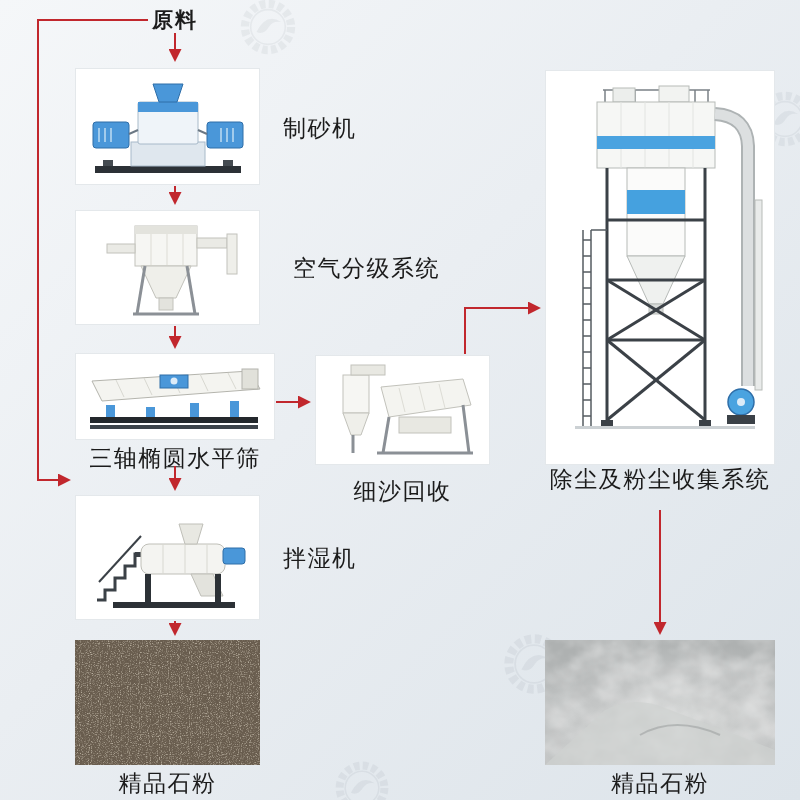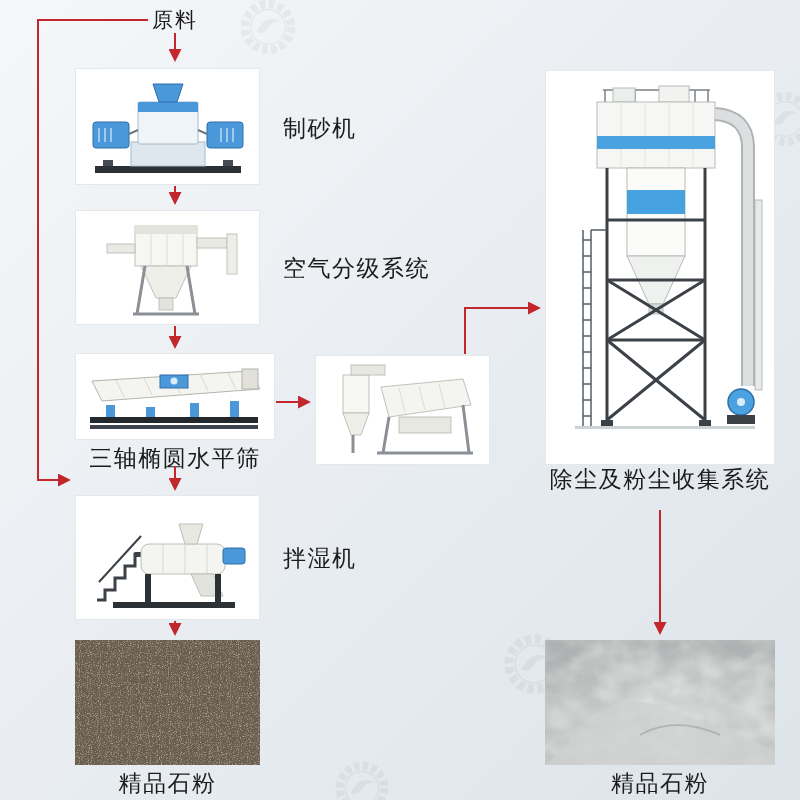--- a/index.html
+++ b/index.html
@@ -11,21 +11,21 @@
   .panel{
     position:absolute;background:#ffffff;border:1px solid #e4e8eb;
     box-sizing:border-box;display:flex;align-items:center;justify-content:center;
   }
   .photo{position:absolute;overflow:hidden;line-height:0;}
   .label{
     position:absolute;color:#1b1b1b;font-size:23px;font-weight:500;
     letter-spacing:1.5px;white-space:nowrap;
   }
   .label.center{text-align:center;}
-  .source-label{font-size:21px;font-weight:400;letter-spacing:2px;}
+  .source-label{font-size:21px;font-weight:700;letter-spacing:2px;}
   #connectors{position:absolute;left:0;top:0;pointer-events:none;}
   .watermark{position:absolute;opacity:0.055;pointer-events:none;}
 </style>
 </head>
 <body>
 
 <div id="stage">
 
   <svg width="0" height="0" style="position:absolute">
     <symbol id="wm" viewBox="0 0 80 80">
@@ -83,21 +83,21 @@
       <polygon points="58,50 108,50 93,82 73,82" fill="#efefea" stroke="#c2c2bb"></polygon>
       <rect x="76" y="82" width="14" height="12" fill="#e3e3dd" stroke="#c2c2bb"></rect>
       <rect x="114" y="22" width="30" height="10" fill="#eaeae5" stroke="#c2c2bb"></rect>
       <rect x="144" y="18" width="10" height="40" fill="#efefea" stroke="#c2c2bb"></rect>
       <rect x="24" y="28" width="28" height="9" fill="#eaeae5" stroke="#c2c2bb"></rect>
       <line x1="62" y1="50" x2="54" y2="98" stroke="#8b9096" stroke-width="3"></line>
       <line x1="104" y1="50" x2="112" y2="98" stroke="#8b9096" stroke-width="3"></line>
       <line x1="50" y1="98" x2="116" y2="98" stroke="#8b9096" stroke-width="3"></line>
     </svg>
   </div>
-  <div class="label" style="left:283px;top:253px">空气分级系统</div>
+  <div class="label" style="left:293px;top:253px">空气分级系统</div>
 
   <div class="panel" style="left:75px;top:353px;width:200px;height:87px">
     <svg width="186" height="76" viewBox="0 0 186 76">
       <rect x="8" y="58" width="168" height="6" fill="#23282c"></rect>
       <rect x="8" y="66" width="168" height="4" fill="#3c434a"></rect>
       <rect x="24" y="46" width="9" height="12" fill="#4a97d9"></rect>
       <rect x="64" y="48" width="9" height="10" fill="#4a97d9"></rect>
       <rect x="108" y="44" width="9" height="14" fill="#4a97d9"></rect>
       <rect x="148" y="42" width="9" height="16" fill="#4a97d9"></rect>
       <polygon points="10,22 168,12 178,30 20,42" fill="#f4f4f0" stroke="#b4b4ad"></polygon>
@@ -122,20 +122,21 @@
       <rect x="20" y="14" width="26" height="38" fill="#f6f6f3" stroke="#c2c2bb"></rect>
       <polygon points="20,52 46,52 38,74 28,74" fill="#efefea" stroke="#c2c2bb"></polygon>
       <rect x="28" y="4" width="34" height="10" fill="#e8e8e2" stroke="#c2c2bb"></rect>
       <rect x="76" y="56" width="52" height="16" fill="#e8e8e2" stroke="#c2c2bb"></rect>
       <line x1="66" y1="56" x2="60" y2="92" stroke="#8b9096" stroke-width="3"></line>
       <line x1="140" y1="44" x2="146" y2="92" stroke="#8b9096" stroke-width="3"></line>
       <line x1="30" y1="74" x2="30" y2="92" stroke="#8b9096" stroke-width="3"></line>
       <line x1="54" y1="92" x2="150" y2="92" stroke="#8b9096" stroke-width="3"></line>
     </svg>
   </div>
+  <div class="label center" style="left:315px;top:476px;width:175px">细沙回收</div>
 
   <div class="panel" style="left:75px;top:495px;width:185px;height:125px">
     <svg width="170" height="112" viewBox="0 0 170 112">
       <rect x="30" y="100" width="122" height="6" fill="#2c3136"></rect>
       <path d="M14,98 L22,98 L22,88 L32,88 L32,76 L42,76 L42,64 L52,64 L52,52 L62,52" fill="none" stroke="#3b4147" stroke-width="3"></path>
       <line x1="16" y1="80" x2="58" y2="34" stroke="#3b4147" stroke-width="2"></line>
       <rect x="52" y="50" width="34" height="5" fill="#3b4147"></rect>
       <rect x="58" y="42" width="84" height="30" rx="8" fill="#f4f4f1" stroke="#bfbfb8"></rect>
       <line x1="80" y1="42" x2="80" y2="72" stroke="#d8d8d1"></line>
       <line x1="102" y1="42" x2="102" y2="72" stroke="#d8d8d1"></line>

